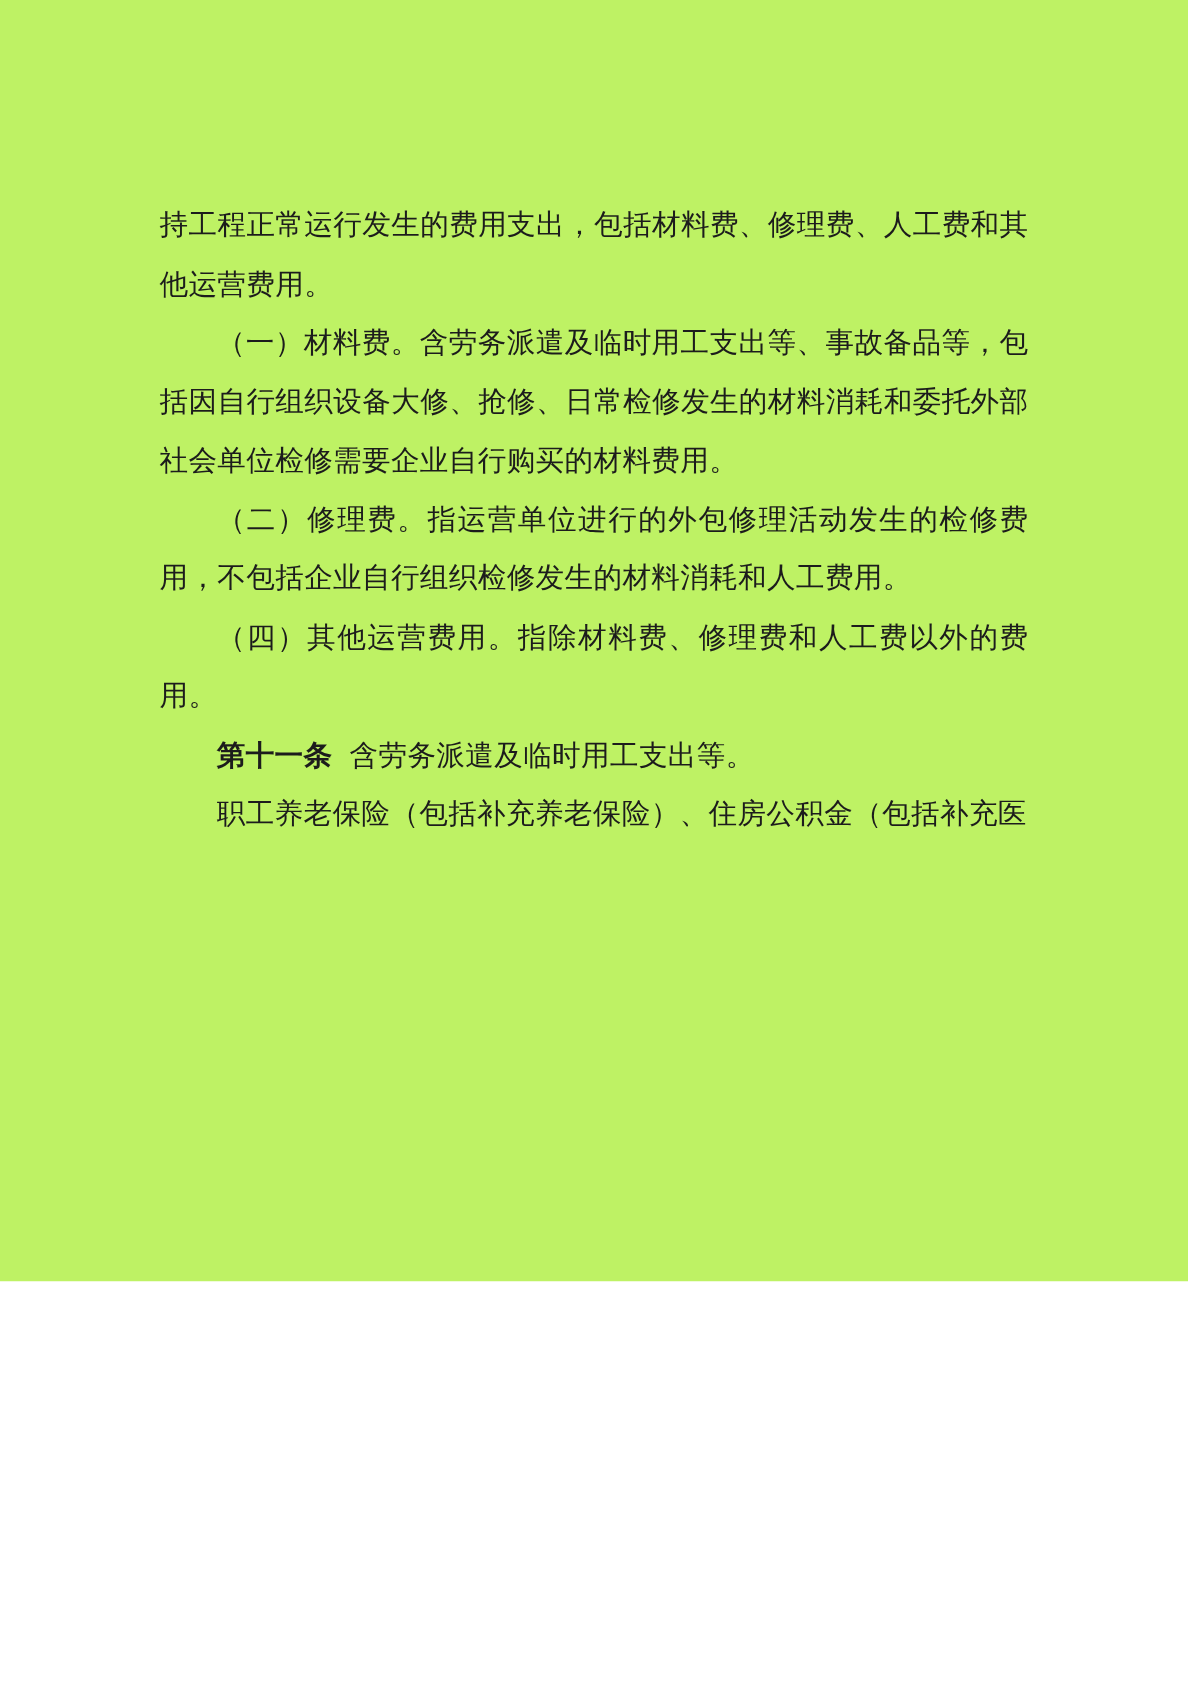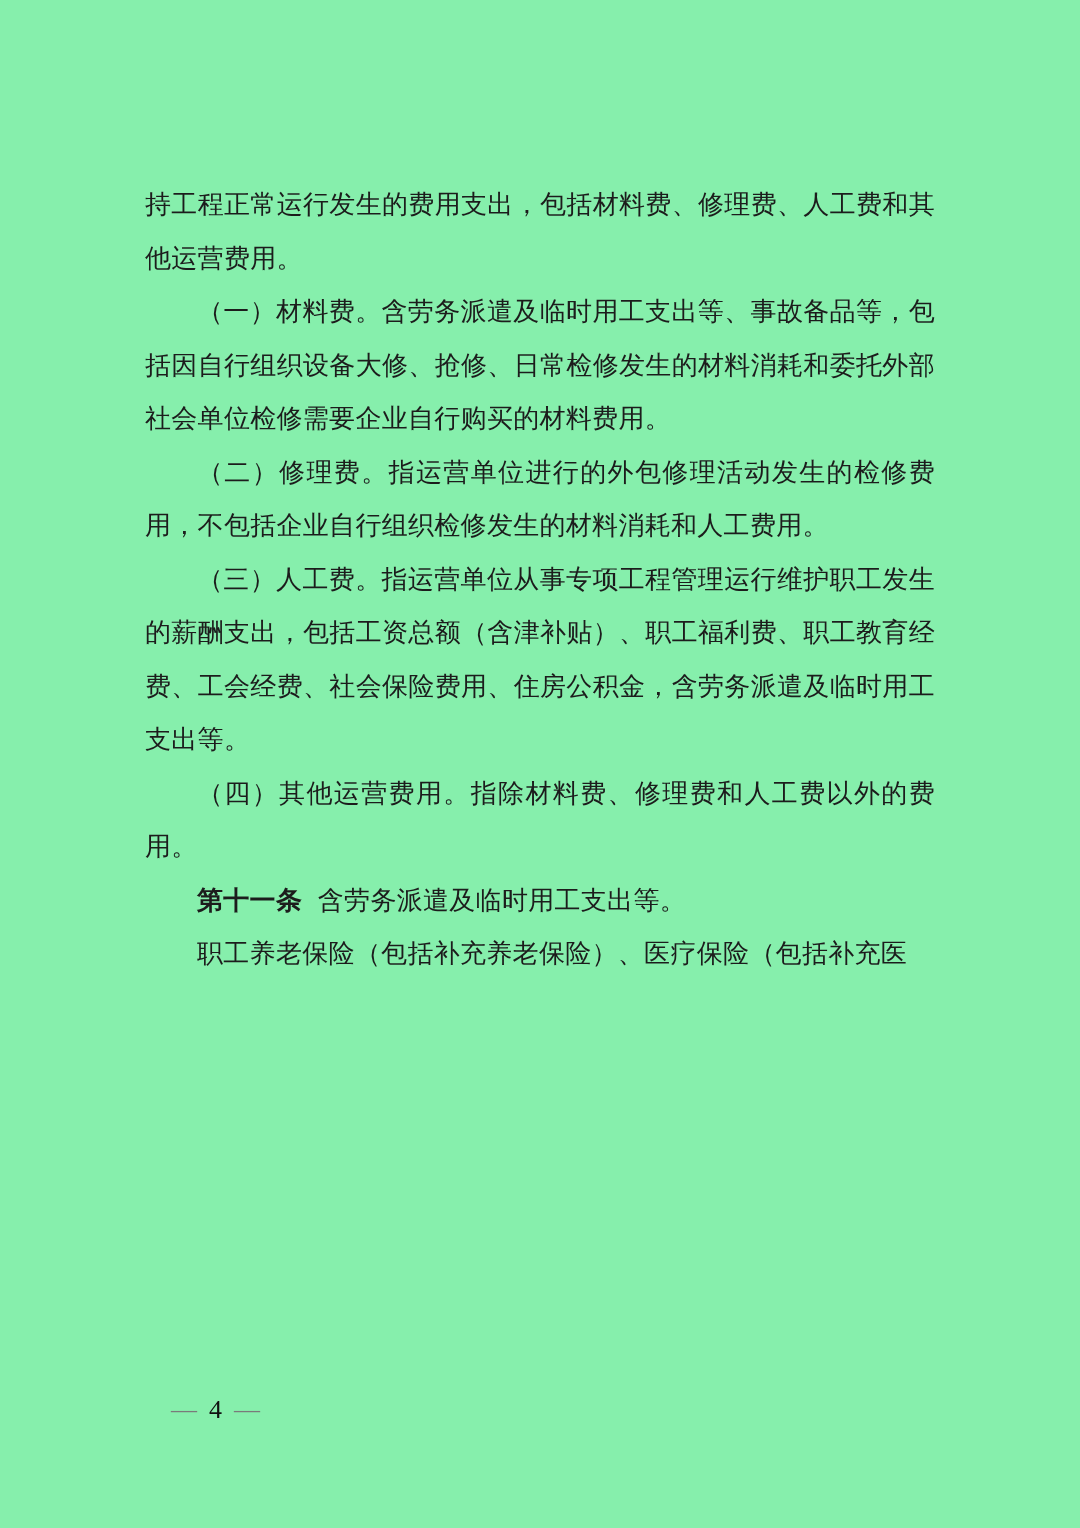--- a/index.html
+++ b/index.html
@@ -3,22 +3,22 @@
 <meta charset="utf-8">
 <style>
   html, body {
     margin: 0;
     padding: 0;
     background: #ffffff;
   }
   .page {
     position: relative;
     width: 1080px;
-    height: 1528px;
-    background: #86efac;
+    height: 1165px;
+    background: #bef264;
     overflow: hidden;
     font-family: "Liberation Serif", "DejaVu Serif", serif;
     color: #1c1c1c;
   }
   .text-block {
     position: absolute;
     left: 145px;
     top: 178px;
     width: 790px;
   }
@@ -64,31 +64,30 @@
 <div class="page">
 
   <div class="text-block">
 
     <p class="para continuation">持工程正常运行发生的费用支出，包括材料费、修理费、人工费和其他运营费用。</p>
 
     <p class="para">（一）材料费。含劳务派遣及临时用工支出等、事故备品等，包括因自行组织设备大修、抢修、日常检修发生的材料消耗和委托外部社会单位检修需要企业自行购买的材料费用。</p>
 
     <p class="para">（二）修理费。指运营单位进行的外包修理活动发生的检修费用，不包括企业自行组织检修发生的材料消耗和人工费用。</p>
 
-    <p class="para">（三）人工费。指运营单位从事专项工程管理运行维护职工发生的薪酬支出，包括工资总额（含津补贴）、职工福利费、职工教育经费、工会经费、社会保险费用、住房公积金，含劳务派遣及临时用工支出等。</p>
 
     <p class="para">（四）其他运营费用。指除材料费、修理费和人工费以外的费用。</p>
 
     <p class="para">
       <span class="article-no">第十一条</span><span>含劳务派遣及临时用工支出等。</span>
     </p>
 
 
 
-    <p class="para">职工养老保险（包括补充养老保险）、医疗保险（包括补充医</p>
+    <p class="para">职工养老保险（包括补充养老保险）、住房公积金（包括补充医</p>
 
   </div>
 
   <div class="footer">
     <span class="dash">—</span><span class="num">4</span><span class="dash">—</span>
   </div>
 
 </div>
 
 </body></html>

